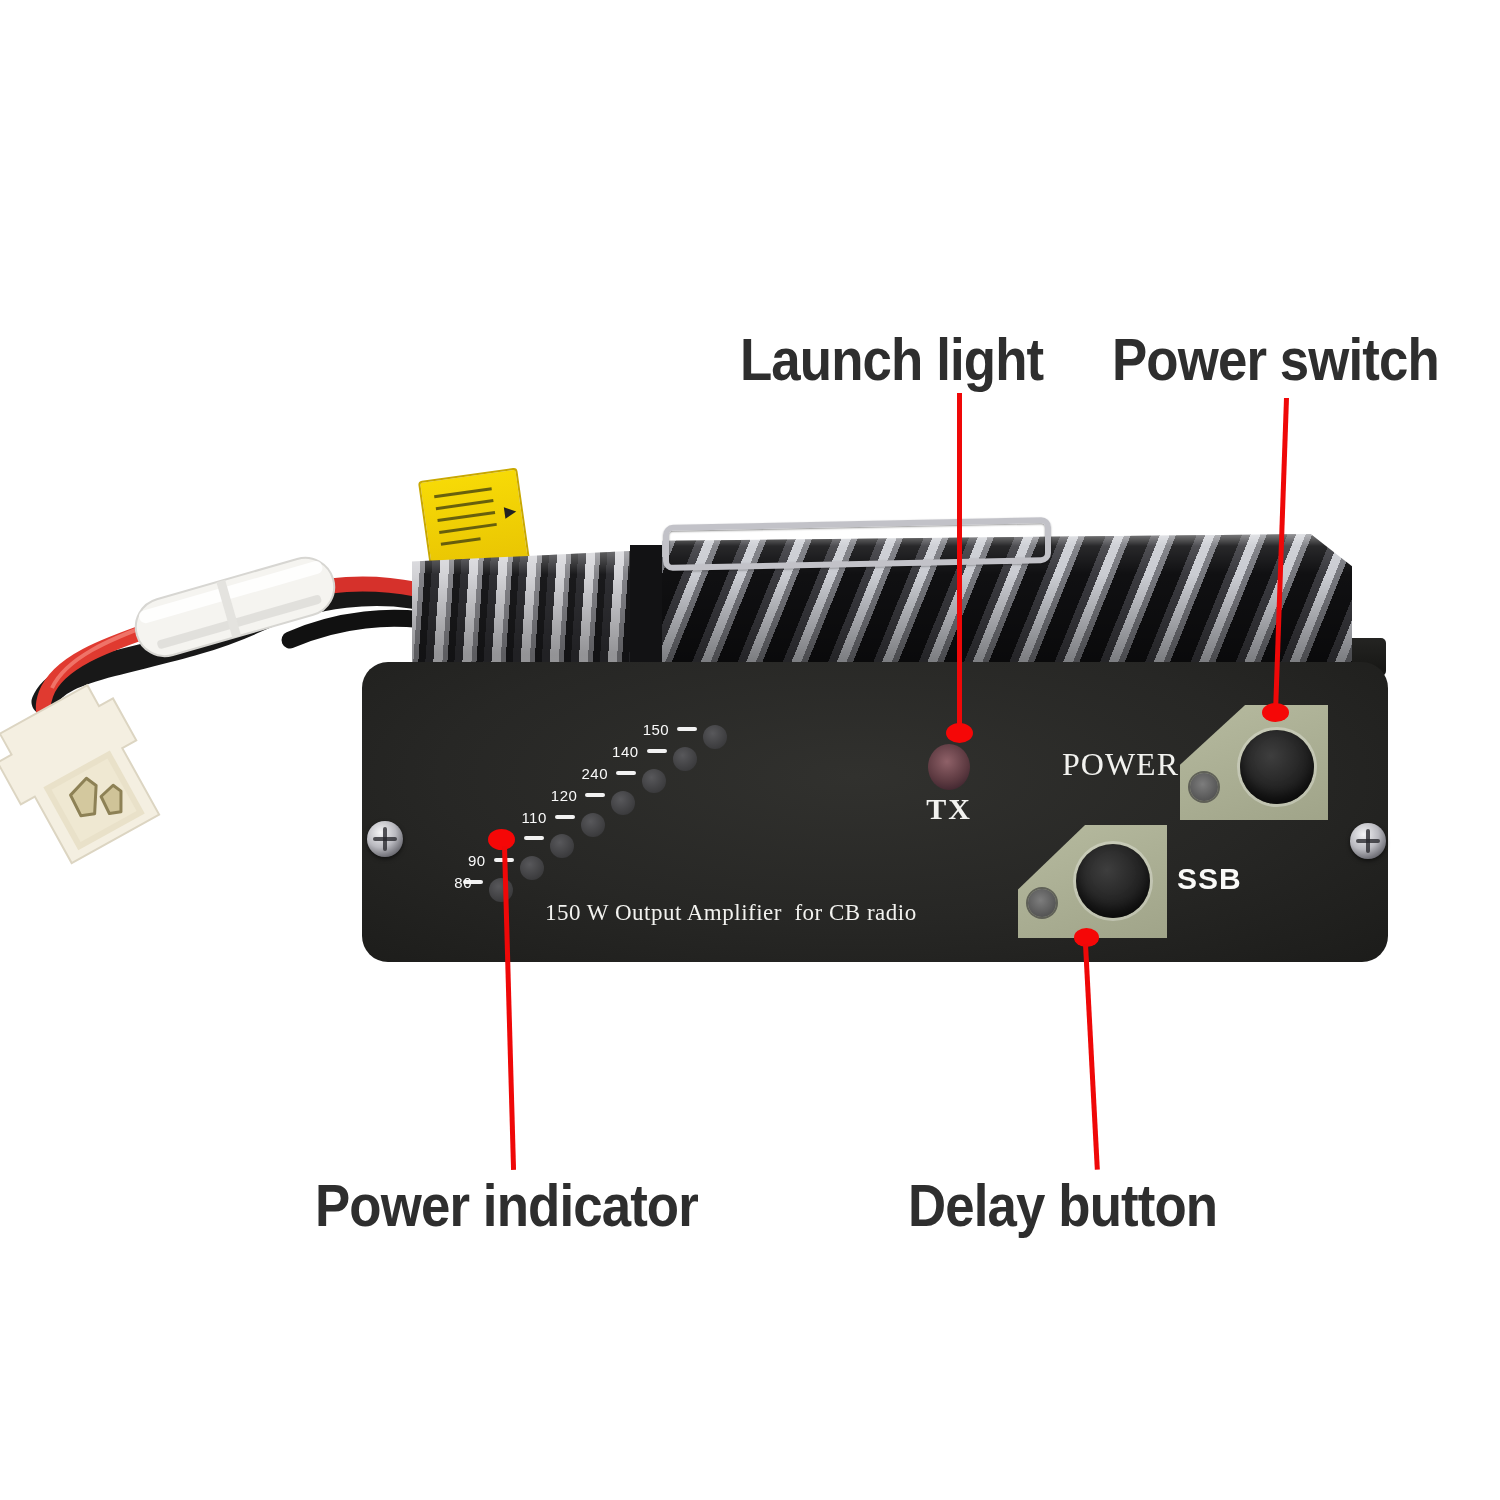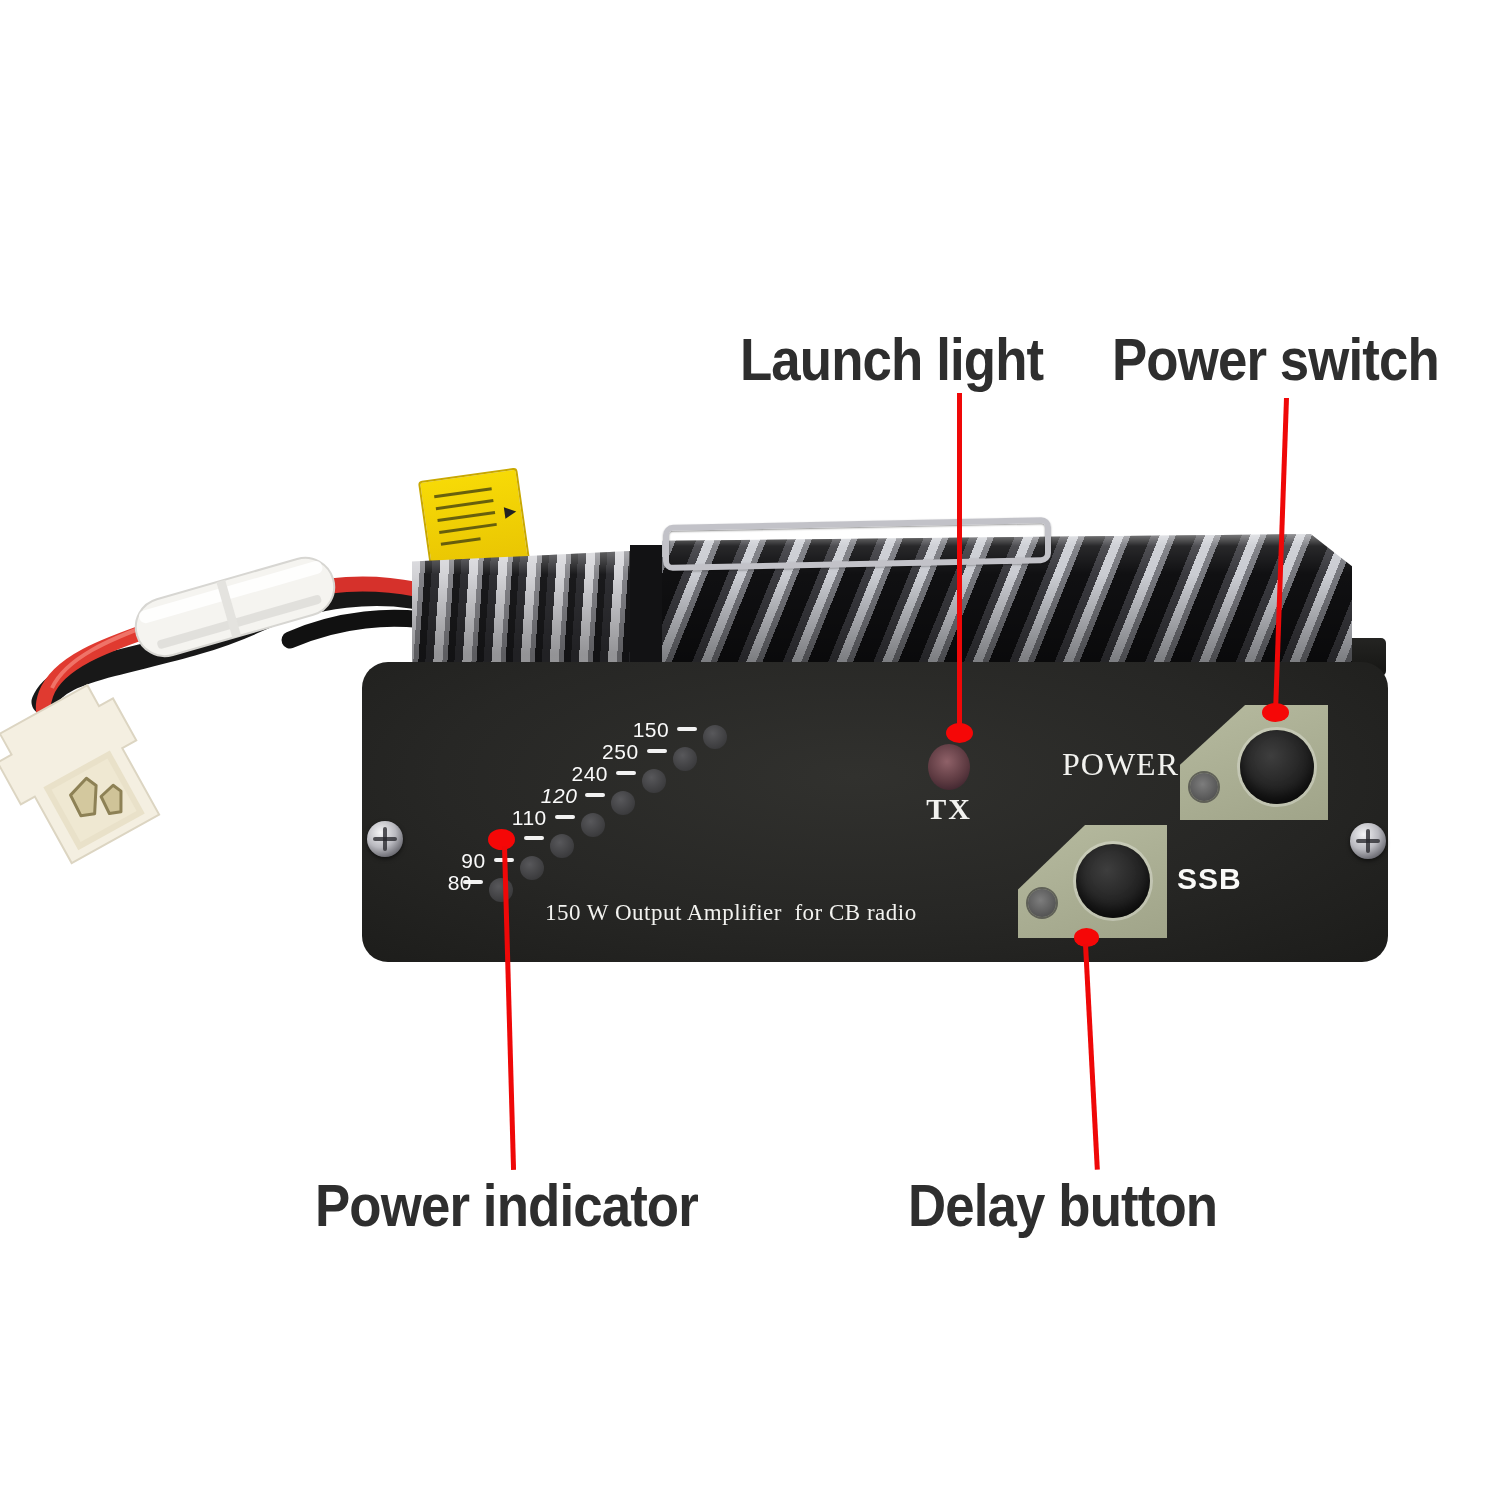--- a/index.html
+++ b/index.html
@@ -42,21 +42,21 @@
     background:radial-gradient(ellipse at 48% 38%,#31312e 0%,#272725 55%,#1c1c1a 100%)}
   .screw{position:absolute;width:36px;height:36px;border-radius:50%;
     background:radial-gradient(circle at 38% 32%,#f5f5f7,#b9b9bf 45%,#6f6f76 75%,#4e4e54 100%);
     box-shadow:0 2px 4px rgba(0,0,0,.55)}
   .screw .slot{position:absolute;left:16px;top:6px;width:4px;height:24px;background:rgba(38,38,44,.78);border-radius:2px}
   .screw .slot.h{transform:rotate(90deg)}
 
   .meter-led{position:absolute;width:24px;height:24px;border-radius:50%;
     background:radial-gradient(circle at 40% 35%,#58585b,#3c3c3e 70%,#323234)}
   .meter-dash{position:absolute;width:20px;height:4px;background:#f2f2f2;border-radius:2px}
-  .meter-num{position:absolute;width:66px;text-align:right;font-size:21px;line-height:26px;
+  .meter-num{position:absolute;width:66px;text-align:right;font-size:15px;line-height:26px;
     color:#fafafa;font-weight:500;letter-spacing:.5px}
   .ind-dot{position:absolute;width:27px;height:21px;border-radius:50%;background:#f50707}
 
   .brand{position:absolute;left:183px;top:238px;font-family:"Liberation Serif",serif;
     font-size:23px;color:#f2f2ef;white-space:pre;letter-spacing:.5px}
   .serif-label{position:absolute;font-family:"Liberation Serif",serif;color:#f2f2ef}
   .tx-led{position:absolute;left:566px;top:82px;width:42px;height:46px;border-radius:50%;
     background:radial-gradient(circle at 45% 38%,#8f6168,#5d3a41 55%,#37202a 90%)}
 
   .plate{position:absolute;background:linear-gradient(160deg,#b6ba9f,#a0a489)}
@@ -134,27 +134,27 @@
         <div class="meter-dash" style="left: 131.6px; top: 196.2px;"></div>
         <div class="meter-num" style="left: 57.6px; top: 186.2px;">90</div>
         <div class="meter-led" style="left: 188.2px; top: 172.4px;"></div>
         <div class="meter-dash" style="left: 162.2px; top: 174.4px;"></div>
         <div class="ind-dot" style="left: 126.2px; top: 167.4px;"></div>
         <div class="meter-led" style="left: 218.8px; top: 150.6px;"></div>
         <div class="meter-dash" style="left: 192.8px; top: 152.6px;"></div>
         <div class="meter-num" style="left: 118.8px; top: 142.6px;">110</div>
         <div class="meter-led" style="left: 249.4px; top: 128.8px;"></div>
         <div class="meter-dash" style="left: 223.4px; top: 130.8px;"></div>
-        <div class="meter-num" style="left: 149.4px; top: 120.8px; font-style: italic;">120</div>
+        <div class="meter-num" style="left: 149.4px; top: 120.8px;">120</div>
         <div class="meter-led" style="left: 280px; top: 107px;"></div>
         <div class="meter-dash" style="left: 254px; top: 109px;"></div>
         <div class="meter-num" style="left: 180px; top: 99px;">240</div>
         <div class="meter-led" style="left: 310.6px; top: 85.2px;"></div>
         <div class="meter-dash" style="left: 284.6px; top: 87.2px;"></div>
-        <div class="meter-num" style="left: 210.6px; top: 77.2px;">250</div>
+        <div class="meter-num" style="left: 210.6px; top: 77.2px;">140</div>
         <div class="meter-led" style="left: 341.2px; top: 63.4px;"></div>
         <div class="meter-dash" style="left: 315.2px; top: 65.4px;"></div>
         <div class="meter-num" style="left: 241.2px; top: 55.4px;">150</div>
       </div>
 
     <div class="brand">150 W Output Amplifier  for CB radio</div>
 
     <div class="tx-led"></div>
     <div class="serif-label" style="left:556px;top:130px;width:62px;text-align:center;font-size:30px;font-weight:700;letter-spacing:2px">TX</div>
 

